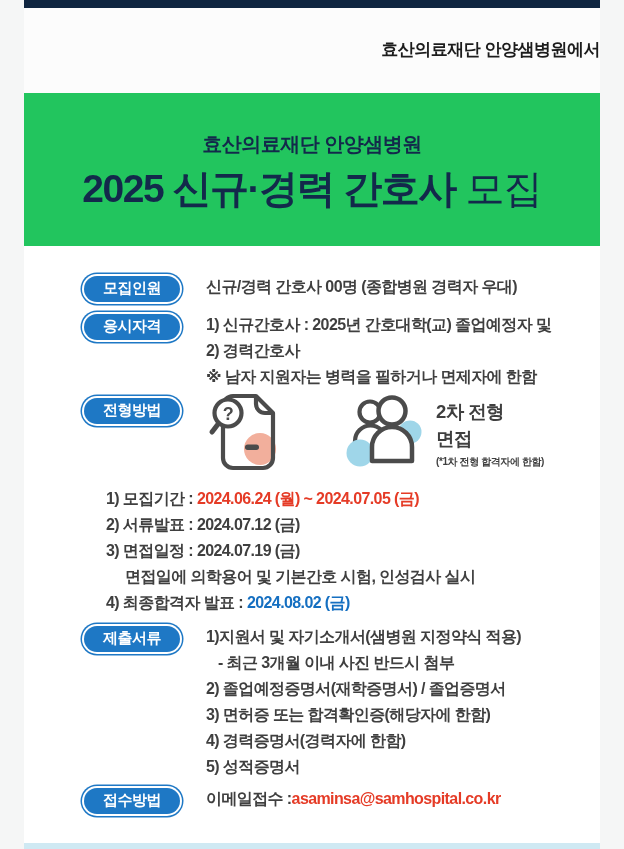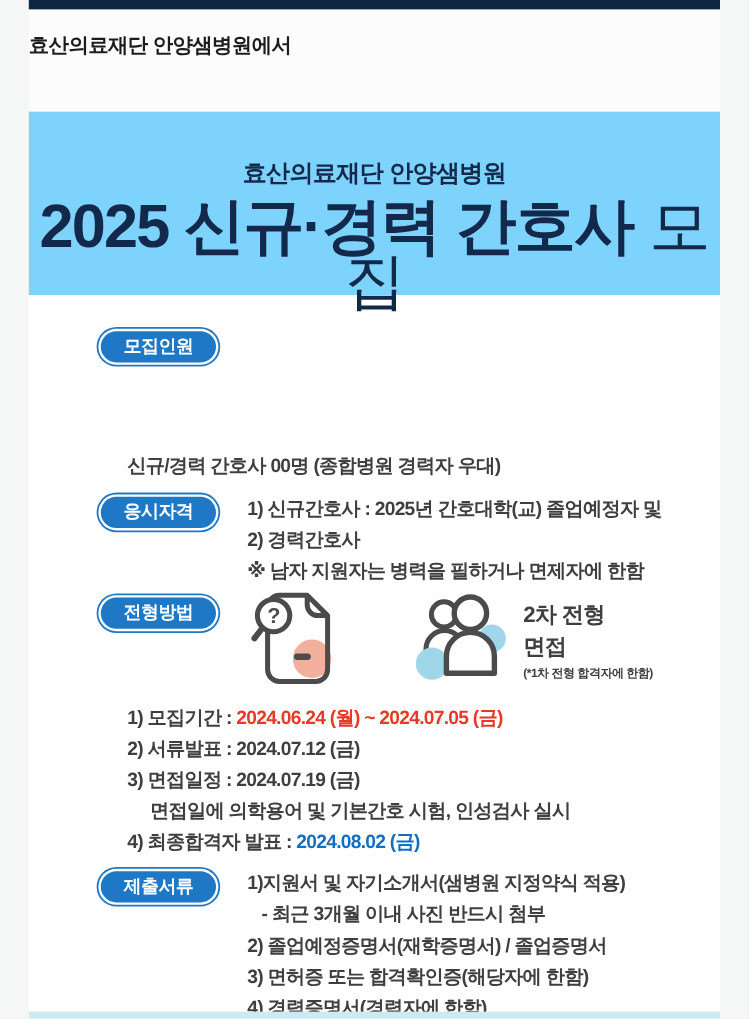--- a/index.html
+++ b/index.html
@@ -5,42 +5,42 @@
   * { margin:0; padding:0; box-sizing:border-box; }
   html,body { background:#e9e9e9; }
   body { font-family:"Liberation Sans","DejaVu Sans",sans-serif; }
   .page {
     width:624px; height:849px; margin:0 auto; background:#f5f6f6;
     position:relative; overflow:hidden;
   }
   .col { position:absolute; left:24px; top:0; width:576px; height:849px; background:#ffffff; }
   .topbar { height:8px; background:#0f2540; }
   .intro {
-    height:85px; background:#fcfcfc; text-align:left; padding-top:16px;
+    height:85px; background:#fcfcfc; text-align:right; padding-top:28px;
     font-size:17px; font-weight:700; color:#1c1c1c; line-height:27px; letter-spacing:-0.5px;
   }
   .banner {
-    height:153px; background:#7dd3fc; text-align:center; padding-top:38px; letter-spacing:-0.5px;
+    height:153px; background:#22c55e; text-align:center; padding-top:38px; letter-spacing:-0.5px;
   }
   .banner-sub { font-size:20px; font-weight:700; color:#13294b; margin-bottom:8px; }
-  .banner-title { font-size:51px; color:#13294b; line-height:46px; }
+  .banner-title { font-size:39px; color:#13294b; line-height:46px; }
   .banner-title .strong { font-weight:800; letter-spacing:-1.5px; }
   .banner-title .normal { font-weight:500; letter-spacing:-1px; }
   .content { padding:28px 0 0 60px; background:#ffffff; }
   .row { display:flex; align-items:flex-start; }
   .badge-wrap { width:100px; flex:0 0 100px; margin-top:2px; }
   .badge {
     display:block; width:96px; background:#1e78c5; color:#ffffff; text-align:center;
     font-size:15px; font-weight:700; letter-spacing:-0.5px;
     border-radius:999px; padding:3px 0 4px 0;
     box-shadow:0 0 0 2px #ffffff, 0 0 0 3.5px #1e78c5;
   }
   .body-col { margin-left:22px; color:#3f3f3f; font-size:16px; font-weight:700;
     line-height:26px; letter-spacing:-0.6px; }
-  .mb-recruit { margin-bottom:10px;flex-direction:column; }
+  .mb-recruit { margin-bottom:10px; }
   .mb-qual { margin-bottom:6px; }
   .mb-method { margin-bottom:8px; }
   .mb-sched { margin-bottom:8px; }
   .mb-docs { margin-bottom:6px; }
   .indent1 { padding-left:19px; }
   .indent2 { padding-left:12px; }
   .red { color:#e53b26; }
   .blue { color:#156fc1; }
   .method { display:flex; align-items:flex-start; margin-top:-8px; }
   .method svg { display:block; }

